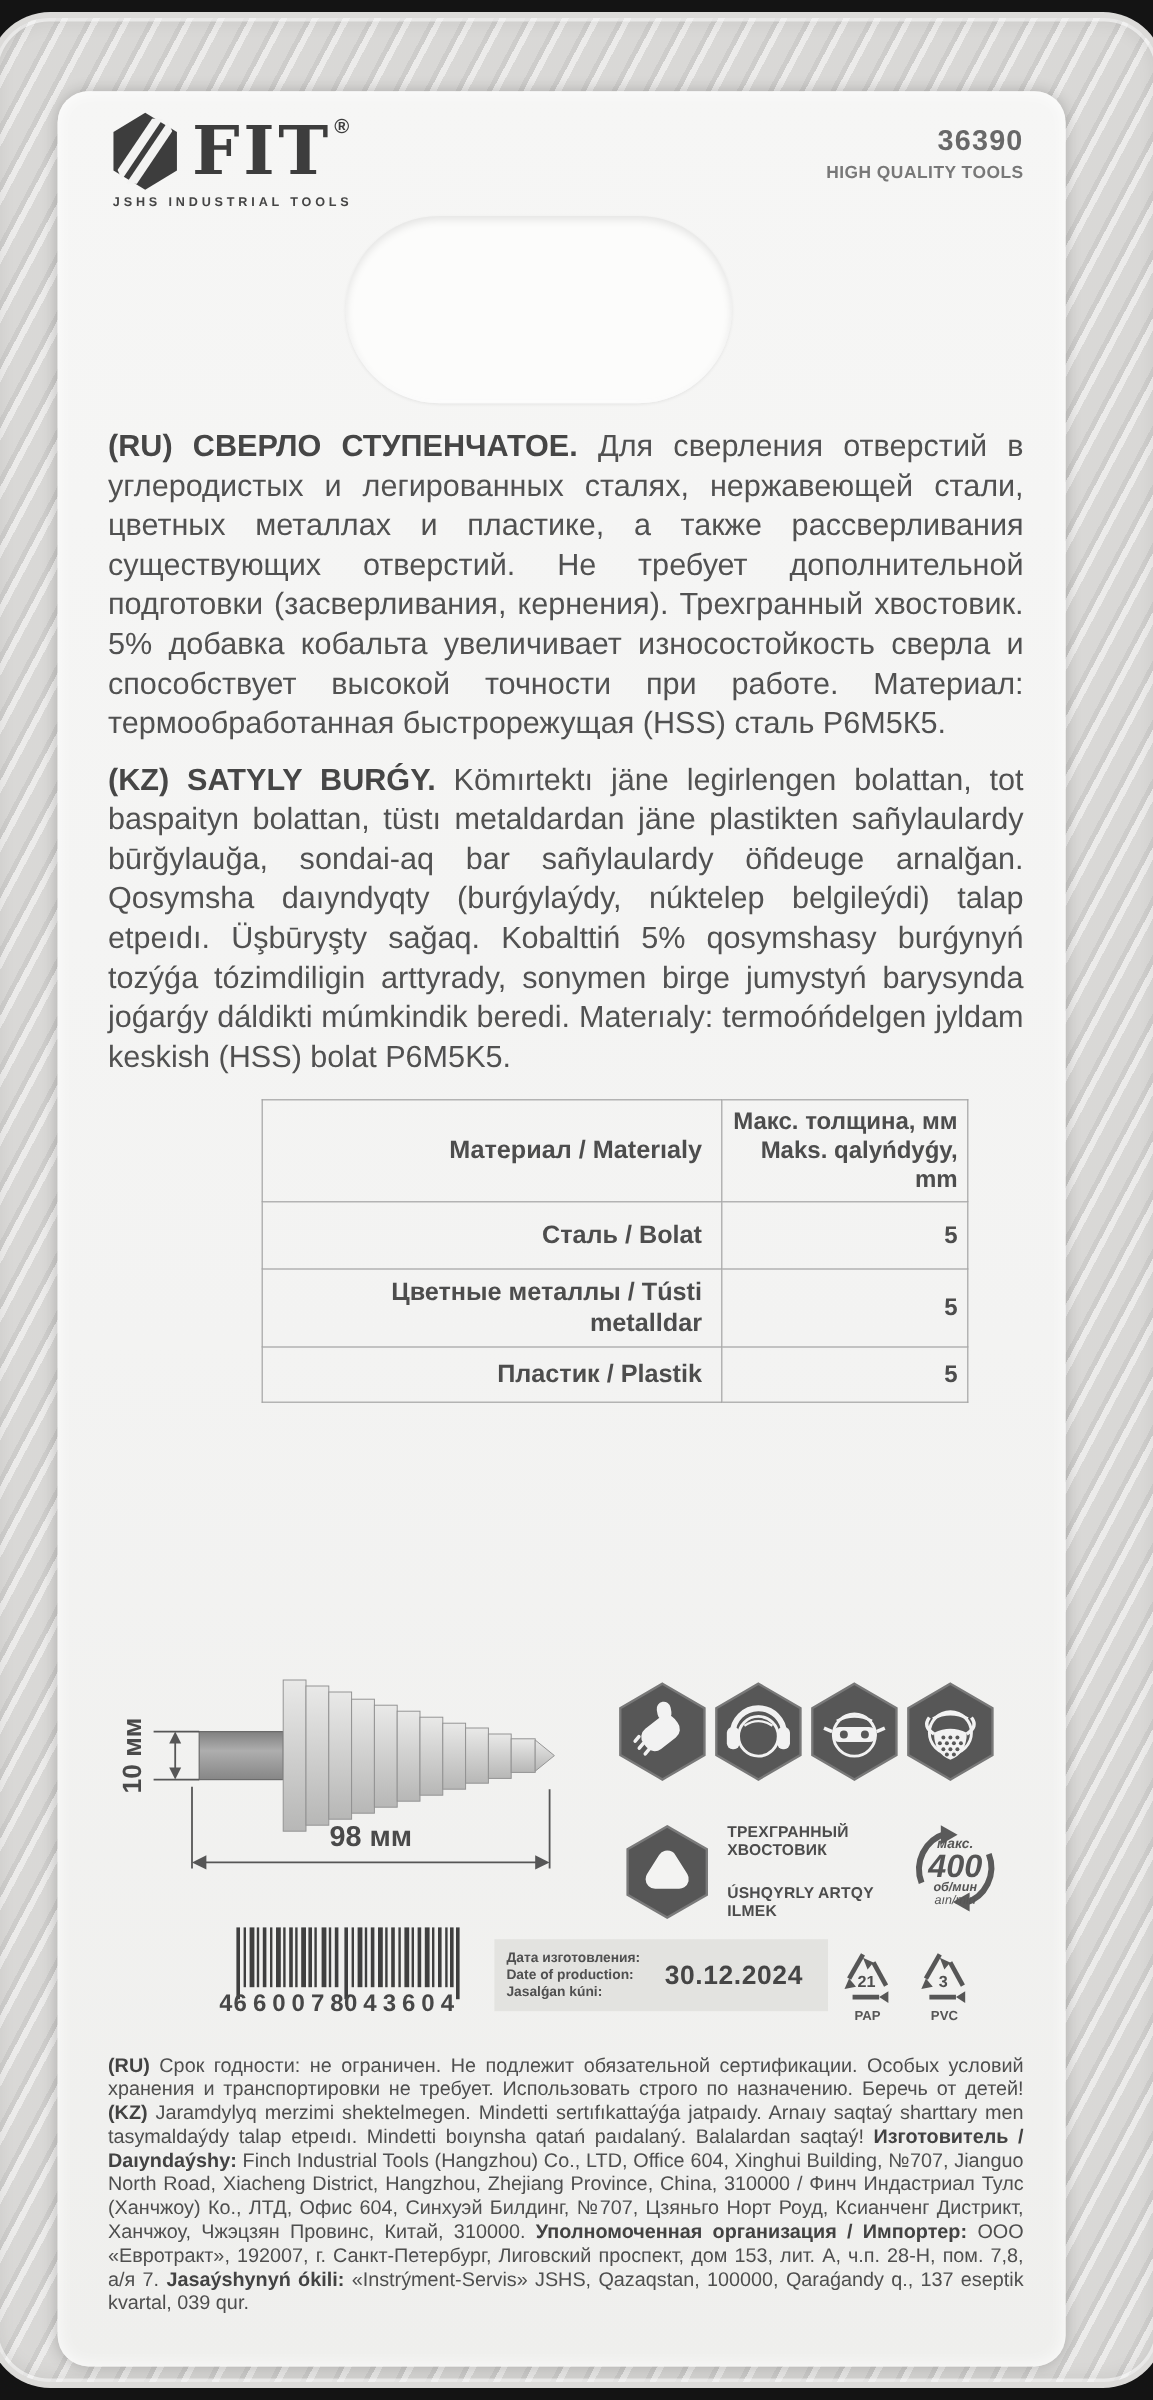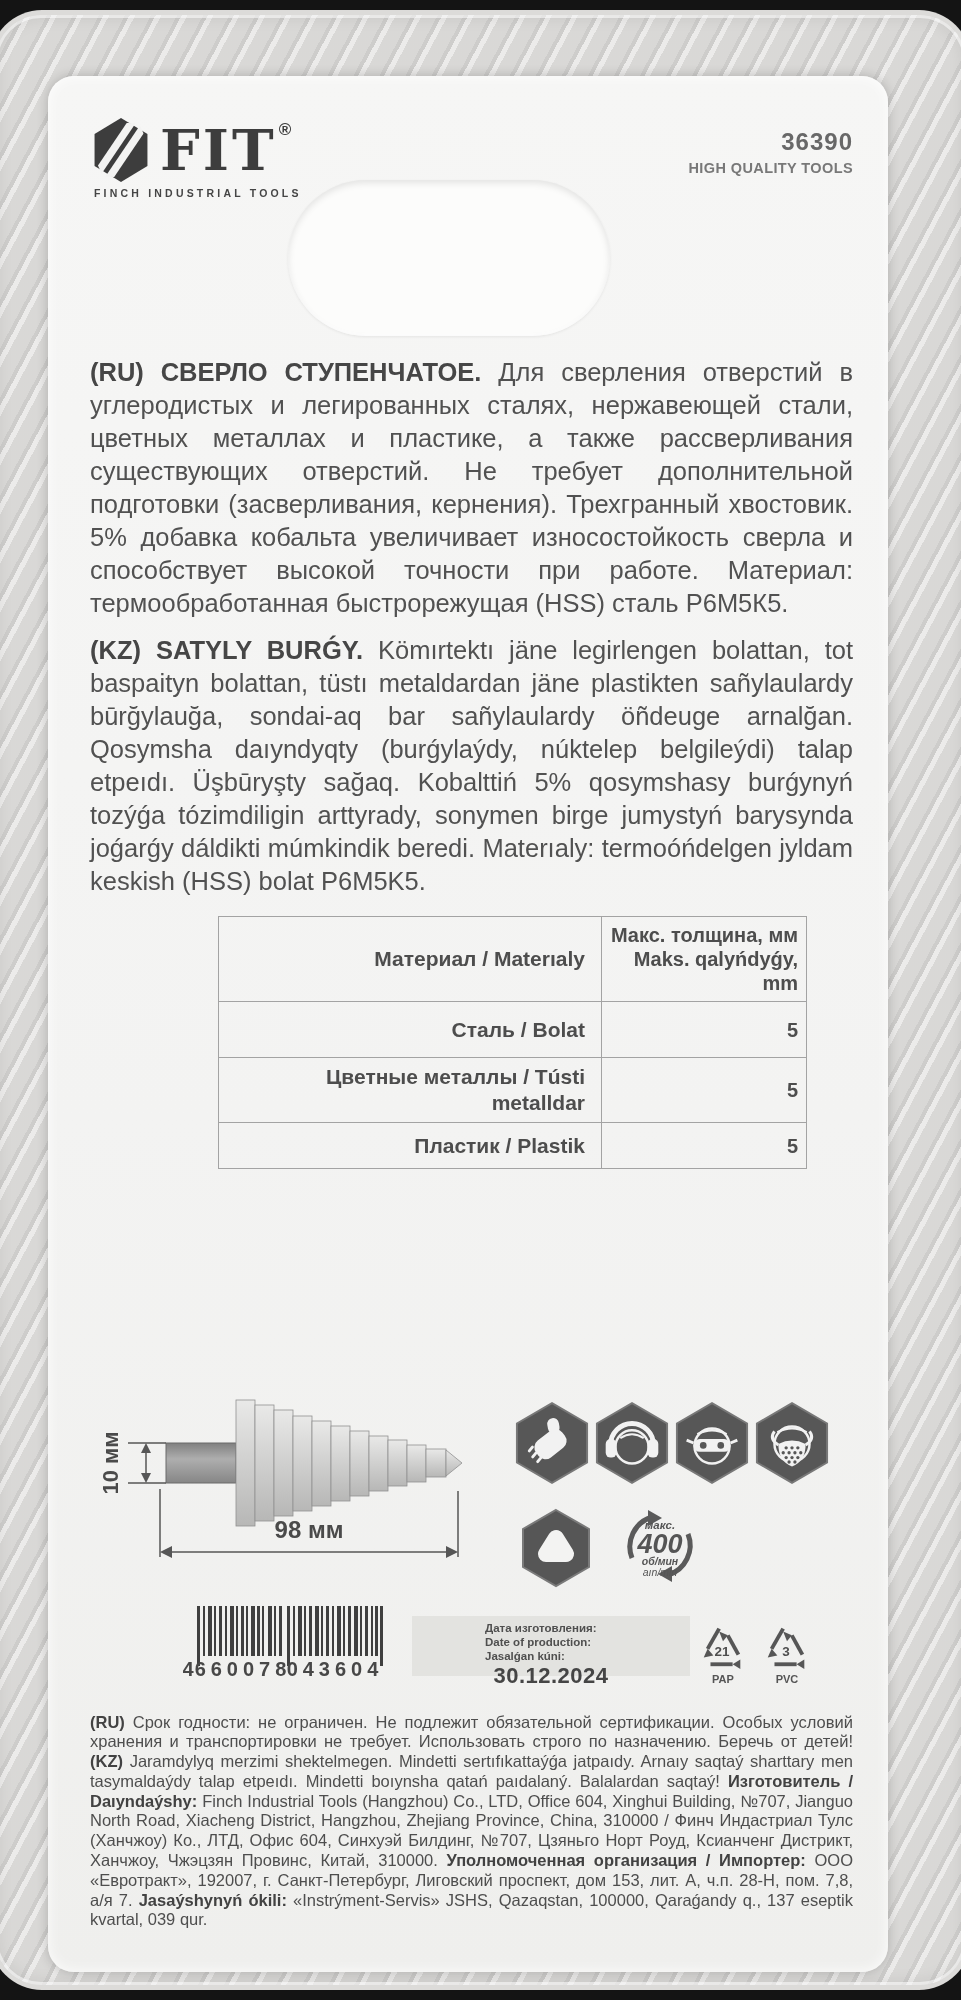--- a/index.html
+++ b/index.html
@@ -25,21 +25,21 @@
     background:linear-gradient(180deg,#f6f6f5 0%,#f3f3f2 55%,#efefed 100%);
     border-radius:26px;
     box-shadow:0 0 12px rgba(0,0,0,.20), inset 0 0 14px rgba(255,255,255,.85);
   }
   .hang-slot{
     position:absolute;top:104px;left:240px;width:322px;height:156px;border-radius:80px;
     background:#fcfcfb;
     box-shadow:inset 0 3px 7px rgba(0,0,0,.10), inset 0 -2px 3px rgba(255,255,255,.95), 0 1px 3px rgba(0,0,0,.07);
   }
   
-  .hdr{display:flex;justify-content:space-between;align-items:flex-start;padding-top:40px;height:112px;box-sizing:border-box;}
+  .hdr{display:flex;justify-content:space-between;align-items:flex-start;padding-top:16px;height:112px;box-sizing:border-box;}
   .logo .row1{display:flex;align-items:center;}
   .brand-name{font-family:"DejaVu Serif",serif;font-weight:bold;font-size:56px;color:#3d3d3d;letter-spacing:3px;margin-left:8px;line-height:1;}
   .reg{font-size:17px;font-weight:bold;color:#3d3d3d;vertical-align:top;position:relative;top:-20px;left:2px;}
   .brand-sub{font-size:10.5px;font-weight:bold;letter-spacing:3.2px;color:#454545;margin-top:3px;margin-left:4px;}
   .sku-block{text-align:right;margin-top:12px;}
   .sku{font-size:24px;font-weight:bold;color:#686868;letter-spacing:1px;}
   .hq{font-size:14.5px;font-weight:bold;color:#787878;margin-top:4px;letter-spacing:.4px;margin-left:12px;}
   
   .desc{font-size:25.5px;line-height:33px;color:#515151;text-align:justify;margin:0;}
   .desc b{color:#464646;}
@@ -54,21 +54,21 @@
   .c-val{width:188px;text-align:center;font-size:20px;line-height:24px;padding:6px 8px;}
   .ml{white-space:pre-line;}
   tr.h{height:74px;} tr.r1{height:56px;} tr.r2{height:78px;} tr.r3{height:78px;} tr.r4{height:46px;} tr.r5{height:46px;}
   
   .abs{position:absolute;}
   .ppe{left:466px;top:1325px;display:flex;gap:4px;}
   .shank-row{left:472px;top:1428px;display:flex;align-items:center;}
   .shank-note{margin-left:14px;color:#4c4c4c;font-weight:bold;font-size:13px;line-height:15px;letter-spacing:.2px;white-space:pre-line;}
   .shank-note .kz{margin-top:6px;}
   .rpm-wrap{margin-left:26px;font-style:italic;}
-  .date-box{left:364px;top:1540px;width:278px;height:60px;box-sizing:border-box;background:#e3e3e0;display:flex;align-items:center;padding:5px 10px;flex-direction:column;}
+  .date-box{left:364px;top:1540px;width:278px;height:60px;box-sizing:border-box;background:#e3e3e0;display:flex;align-items:center;padding:5px 10px;}
   .date-labels{font-size:11.5px;font-weight:bold;color:#4f4f4f;line-height:14px;width:132px;}
   .date-val{font-size:22px;font-weight:bold;color:#454545;letter-spacing:.5px;}
   .recycle-row{left:648px;top:1543px;display:flex;gap:10px;}
   .recycle{text-align:center;color:#555;}
   .recycle .lbl{font-size:11px;font-weight:bold;margin-top:-2px;}
   .fineprint{left:42px;right:35px;top:1620px;font-size:16.5px;line-height:19.8px;color:#4e4e4e;text-align:justify;}
   .fineprint b{color:#424242;}
   svg text{font-family:"Liberation Sans",sans-serif;}
 </style>
 </head>
@@ -91,21 +91,21 @@
               </defs>
             <polygon points="32,2 60,19 60,53 32,70 4,53 4,19" fill="#3d3d3d"></polygon>
             <g clip-path="url(#hexclip)" transform="rotate(34 32 36)">
               <rect x="21" y="2" width="8" height="68" fill="#f3f3f2"></rect>
               <rect x="34" y="2" width="8" height="68" fill="#f3f3f2"></rect>
             </g>
           </svg>
           <span class="brand-name">FIT</span>
           <span class="reg">®</span>
         </div>
-        <div class="brand-sub">FINCH INDUSTRIAL TOOLS</div>
+        <div class="brand-sub">JSHS INDUSTRIAL TOOLS</div>
       </div>
       <div class="sku-block">
         <div class="sku">36390</div>
         <div class="hq">HIGH QUALITY TOOLS</div>
       </div>
     </div>
 
     <p class="desc desc-ru"><b>(RU) СВЕРЛО СТУПЕНЧАТОЕ.</b> <span>Для сверления отверстий в углеродистых и легированных сталях, нержавеющей стали, цветных металлах и пластике, а также рассверливания существующих отверстий. Не требует дополнительной подготовки (засверливания, кернения). Трехгранный хвостовик. 5% добавка кобальта увеличивает износостойкость сверла и способствует высокой точности при работе. Материал: термообработанная быстрорежущая (HSS) сталь Р6М5К5.</span></p>
 
     <p class="desc desc-kz"><b>(KZ) SATYLY BURǴY.</b> <span>Kömırtektı jäne legirlengen bolattan, tot baspaityn bolattan, tüstı metaldardan jäne plastikten sañylaulardy būrğylauğa, sondai-aq bar sañylaulardy öñdeuge arnalğan. Qosymsha daıyndyqty (burǵylaýdy, núktelep belgileýdi) talap etpeıdı. Üşbūryşty sağaq. Kobalttiń 5% qosymshasy burǵynyń tozýǵa tózimdiligin arttyrady, sonymen birge jumystyń barysynda joǵarǵy dáldikti múmkindik beredi. Materıaly: termoóńdelgen jyldam keskish (HSS) bolat P6M5K5.</span></p>
@@ -234,20 +234,26 @@
         <path d="M25,45 Q15,39 21,31" fill="none" stroke="#f2f2f2" stroke-width="3"></path>
         <path d="M53,45 Q63,39 57,31" fill="none" stroke="#f2f2f2" stroke-width="3"></path>
       </svg>
     </div>
 
     <div class="abs shank-row">
       <svg width="72" height="80" viewBox="0 0 72 80">
         <polygon points="36,2 69,21 69,59 36,78 3,59 3,21" fill="#565656" stroke="#7a7a7a" stroke-width="2"></polygon>
         <path d="M36,30 L46,46 L26,46 Z" fill="#f3f3f2" stroke="#f3f3f2" stroke-width="16" stroke-linejoin="round"></path>
       </svg>
+      <div class="shank-note">
+        <div>ТРЕХГРАННЫЙ
+ХВОСТОВИК</div>
+        <div class="kz">ÚSHQYRLY ARTQY
+ILMEK</div>
+      </div>
       <div class="rpm-wrap">
         <svg width="84" height="84" viewBox="0 0 84 84">
           <path d="M14,54 A31,31 0 0 1 34,13" fill="none" stroke="#5a5a5a" stroke-width="5"></path>
           <path d="M70,30 A31,31 0 0 1 50,71" fill="none" stroke="#5a5a5a" stroke-width="5"></path>
           <polygon points="30,6 44,14 30,22" fill="#5a5a5a"></polygon>
           <polygon points="54,62 40,70 54,78" fill="#5a5a5a"></polygon>
           <text x="42" y="25" text-anchor="middle" font-size="11.5" font-weight="bold" fill="#555">макс.</text>
           <text x="42" y="49" text-anchor="middle" font-size="27" font-weight="bold" fill="#555">400</text>
           <text x="42" y="61" text-anchor="middle" font-size="10.5" font-weight="bold" fill="#555">об/мин</text>
           <text x="42" y="72" text-anchor="middle" font-size="10.5" fill="#555">aın/min</text>

